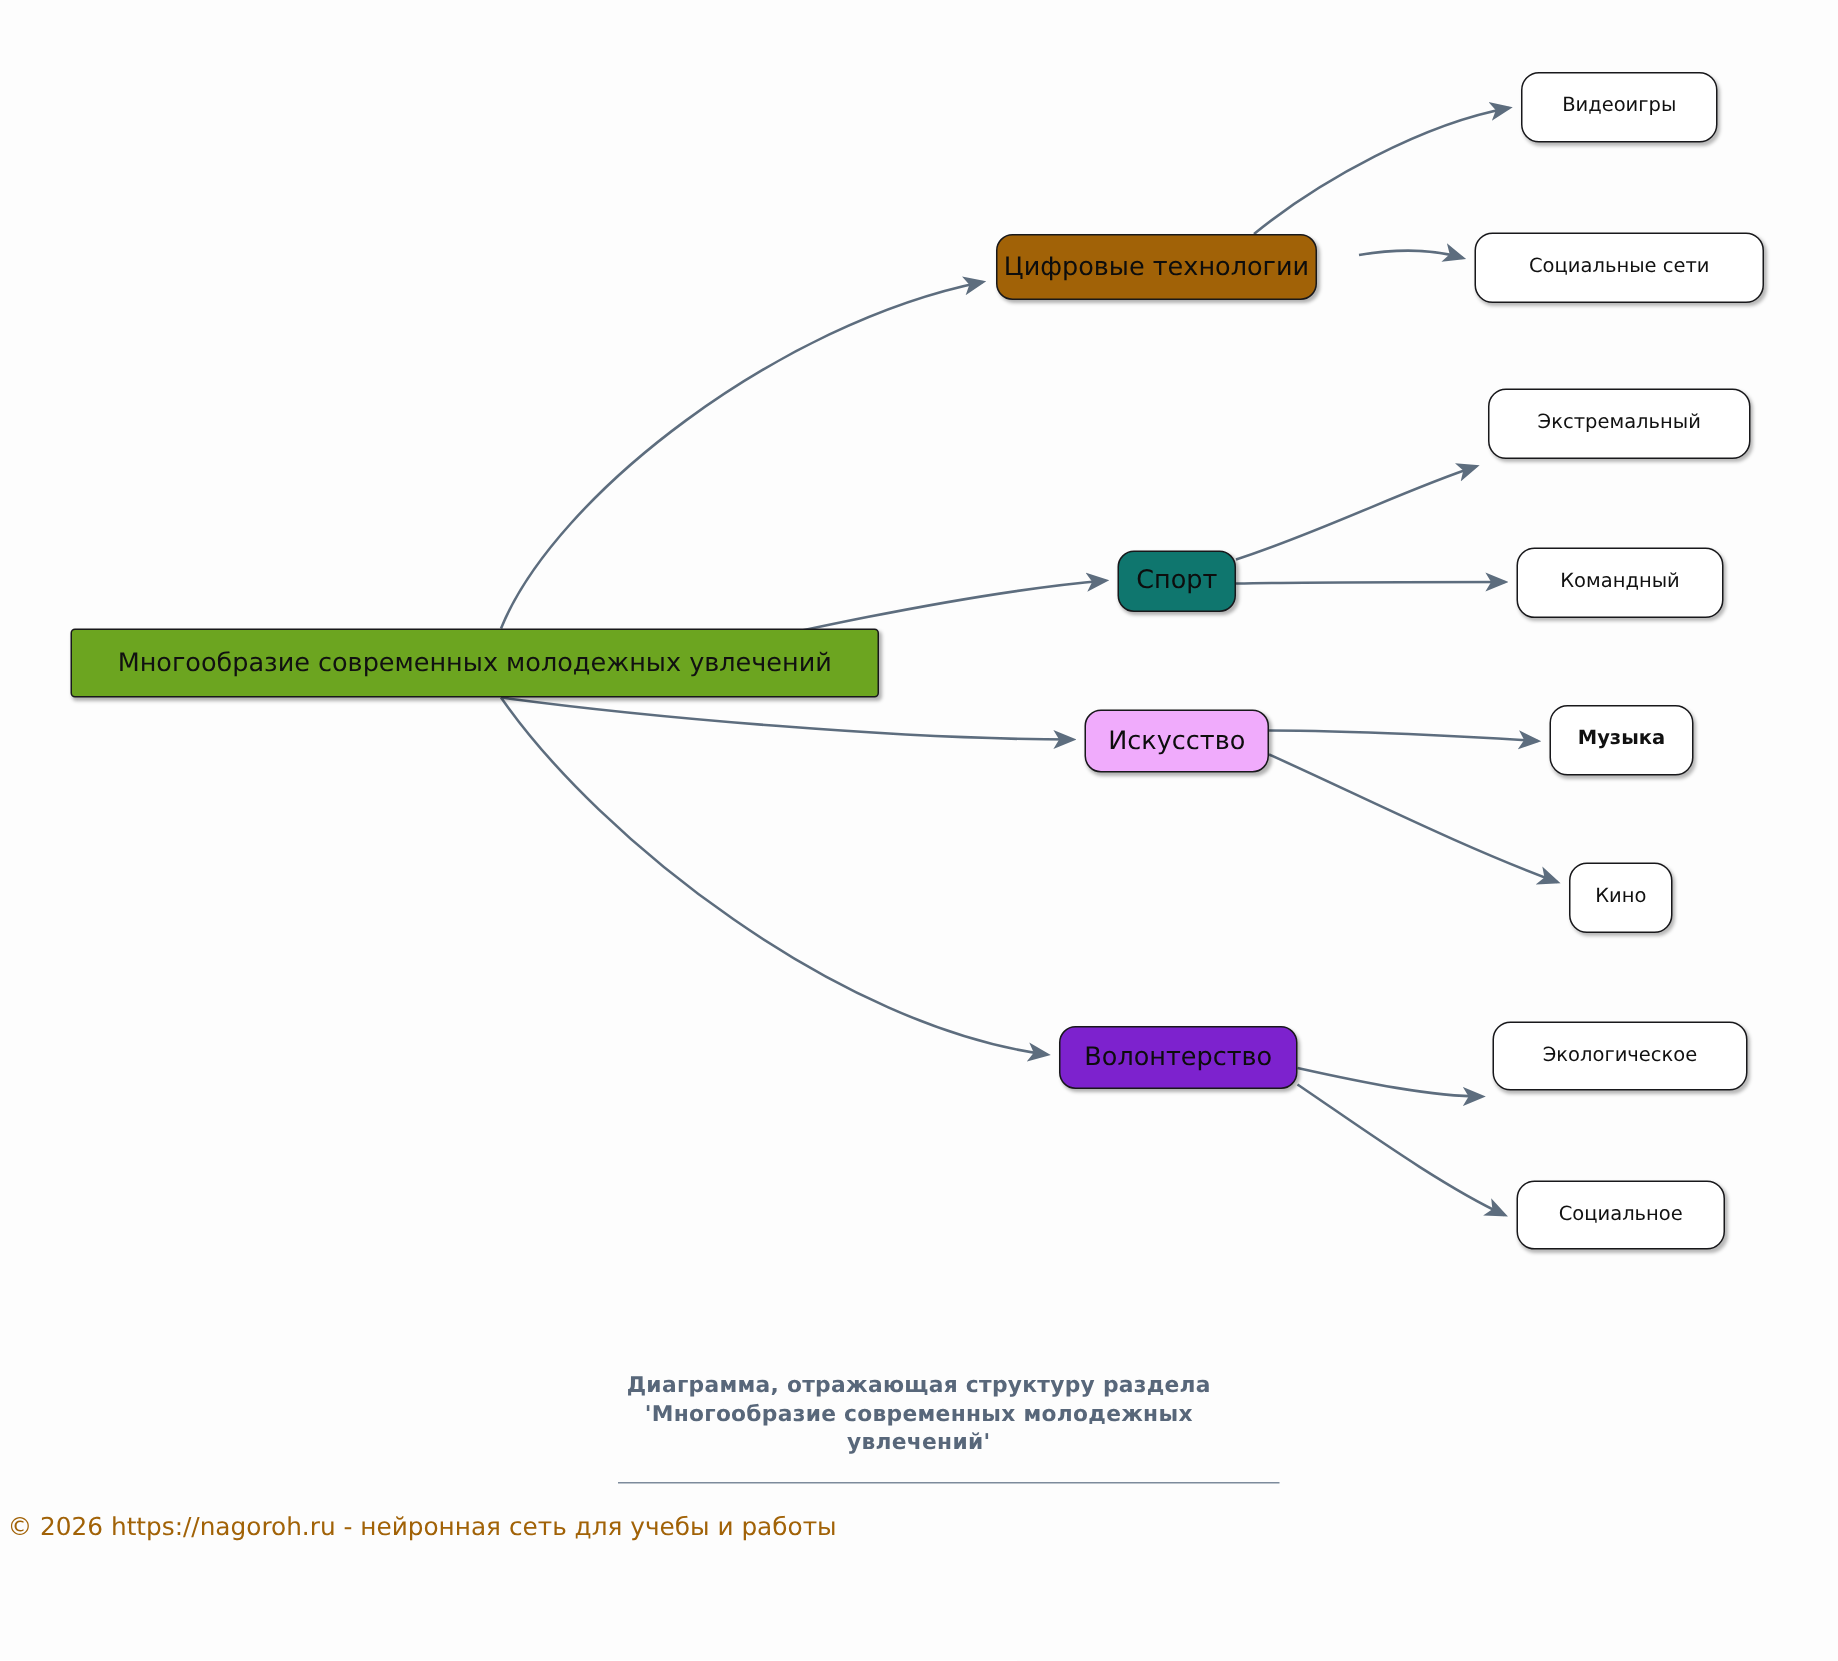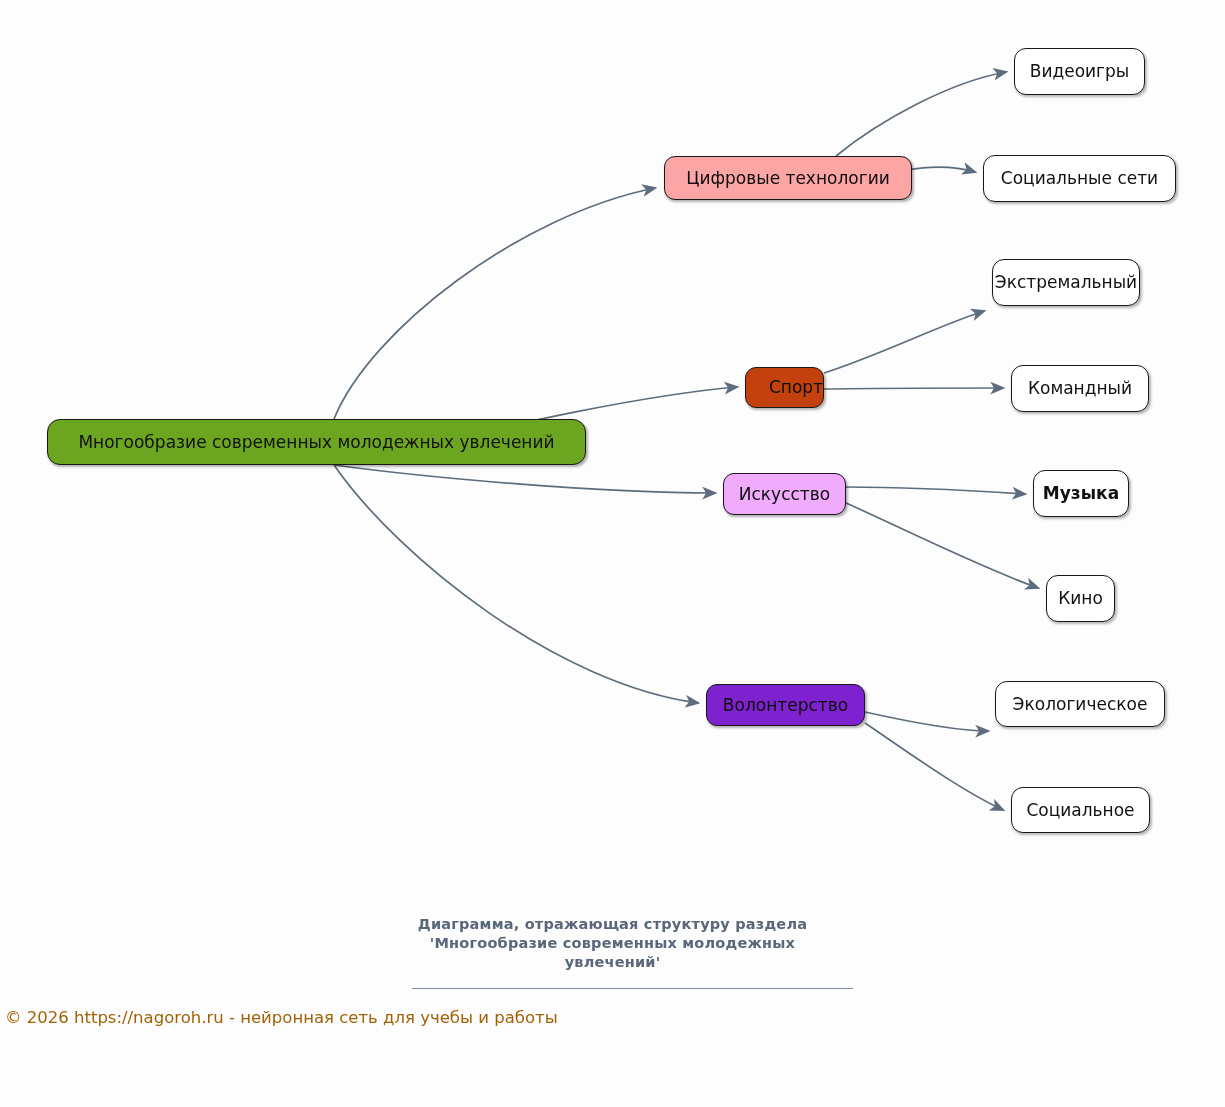--- a/index.html
+++ b/index.html
@@ -31,39 +31,39 @@
     display: flex;
     align-items: center;
     justify-content: center;
     text-align: center;
     white-space: nowrap;
     line-height: 1.1;
   }
   .node-root {
     background: #6CA520;
     border: 1.6px solid #18181b;
-    border-radius: 13px;
+    border-radius: 3px;
     color: #111111;
     font-size: 17px;
     box-shadow: 1.5px 2px 2.5px rgba(0,0,0,0.30);
   }
   .node-cat {
     background: #7D22CE;
     border: 1.6px solid #18181b;
     border-radius: 11px;
     color: #0d0d0d;
     font-size: 17px;
     box-shadow: 1.5px 2px 2.5px rgba(0,0,0,0.30);
   }
   .node-leaf {
     background: #ffffff;
     border: 1.6px solid #18181b;
     border-radius: 12px;
     color: #111111;
-    font-size: 17px;
+    font-size: 13px;
     box-shadow: 1.5px 2px 2.5px rgba(0,0,0,0.28);
   }
   #caption {
     position: absolute;
     left: 0;
     top: 915px;
     width: 1225px;
     text-align: center;
     font-size: 14.5px;
     font-weight: bold;
@@ -113,34 +113,34 @@
         <path d="M 846,503 C 900,527 975,565 1038,588" marker-end="url(#arrow)"></path>
         <path d="M 865,712 C 910,722 955,731 988,731" marker-end="url(#arrow)"></path>
         <path d="M 865,723 C 905,750 960,790 1003,810" marker-end="url(#arrow)"></path>
       </g>
   </svg>
 
   <div class="node node-root" style="left: 47px; top: 419px; width: 539px; height: 46px; background: rgb(108, 165, 32);">
     <span>Многообразие современных молодежных увлечений</span>
   </div>
 
-  <div class="node node-cat" style="left: 664px; top: 156px; width: 248px; height: 44px; background: #fca5a5;">
+  <div class="node node-cat" style="left: 664px; top: 156px; width: 214px; height: 44px; background: #a16207;">
     <span>Цифровые технологии</span>
   </div>
   <div class="node node-leaf" style="left: 1014px; top: 48px; width: 131px; height: 47px;">
     <span>Видеоигры</span>
   </div>
   <div class="node node-leaf" style="left: 983px; top: 155px; width: 193px; height: 47px;">
     <span>Социальные сети</span>
   </div>
 
-  <div class="node node-cat" style="left: 745px; top: 367px; width: 79px; height: 41px; background: #c2410c; justify-content: flex-end;">
+  <div class="node node-cat" style="left: 745px; top: 367px; width: 79px; height: 41px; background: #0f766e;">
     <span>Спорт</span>
   </div>
-  <div class="node node-leaf" style="left: 992px; top: 259px; width: 148px; height: 47px;">
+  <div class="node node-leaf" style="left: 992px; top: 259px; width: 175px; height: 47px;">
     <span>Экстремальный</span>
   </div>
   <div class="node node-leaf" style="left: 1011px; top: 365px; width: 138px; height: 47px;">
     <span>Командный</span>
   </div>
 
   <div class="node node-cat" style="left: 723px; top: 473px; width: 123px; height: 42px; background: #f0abfc;">
     <span>Искусство</span>
   </div>
   <div class="node node-leaf" style="left: 1033px; top: 470px; width: 96px; height: 47px; font-weight: bold;">

